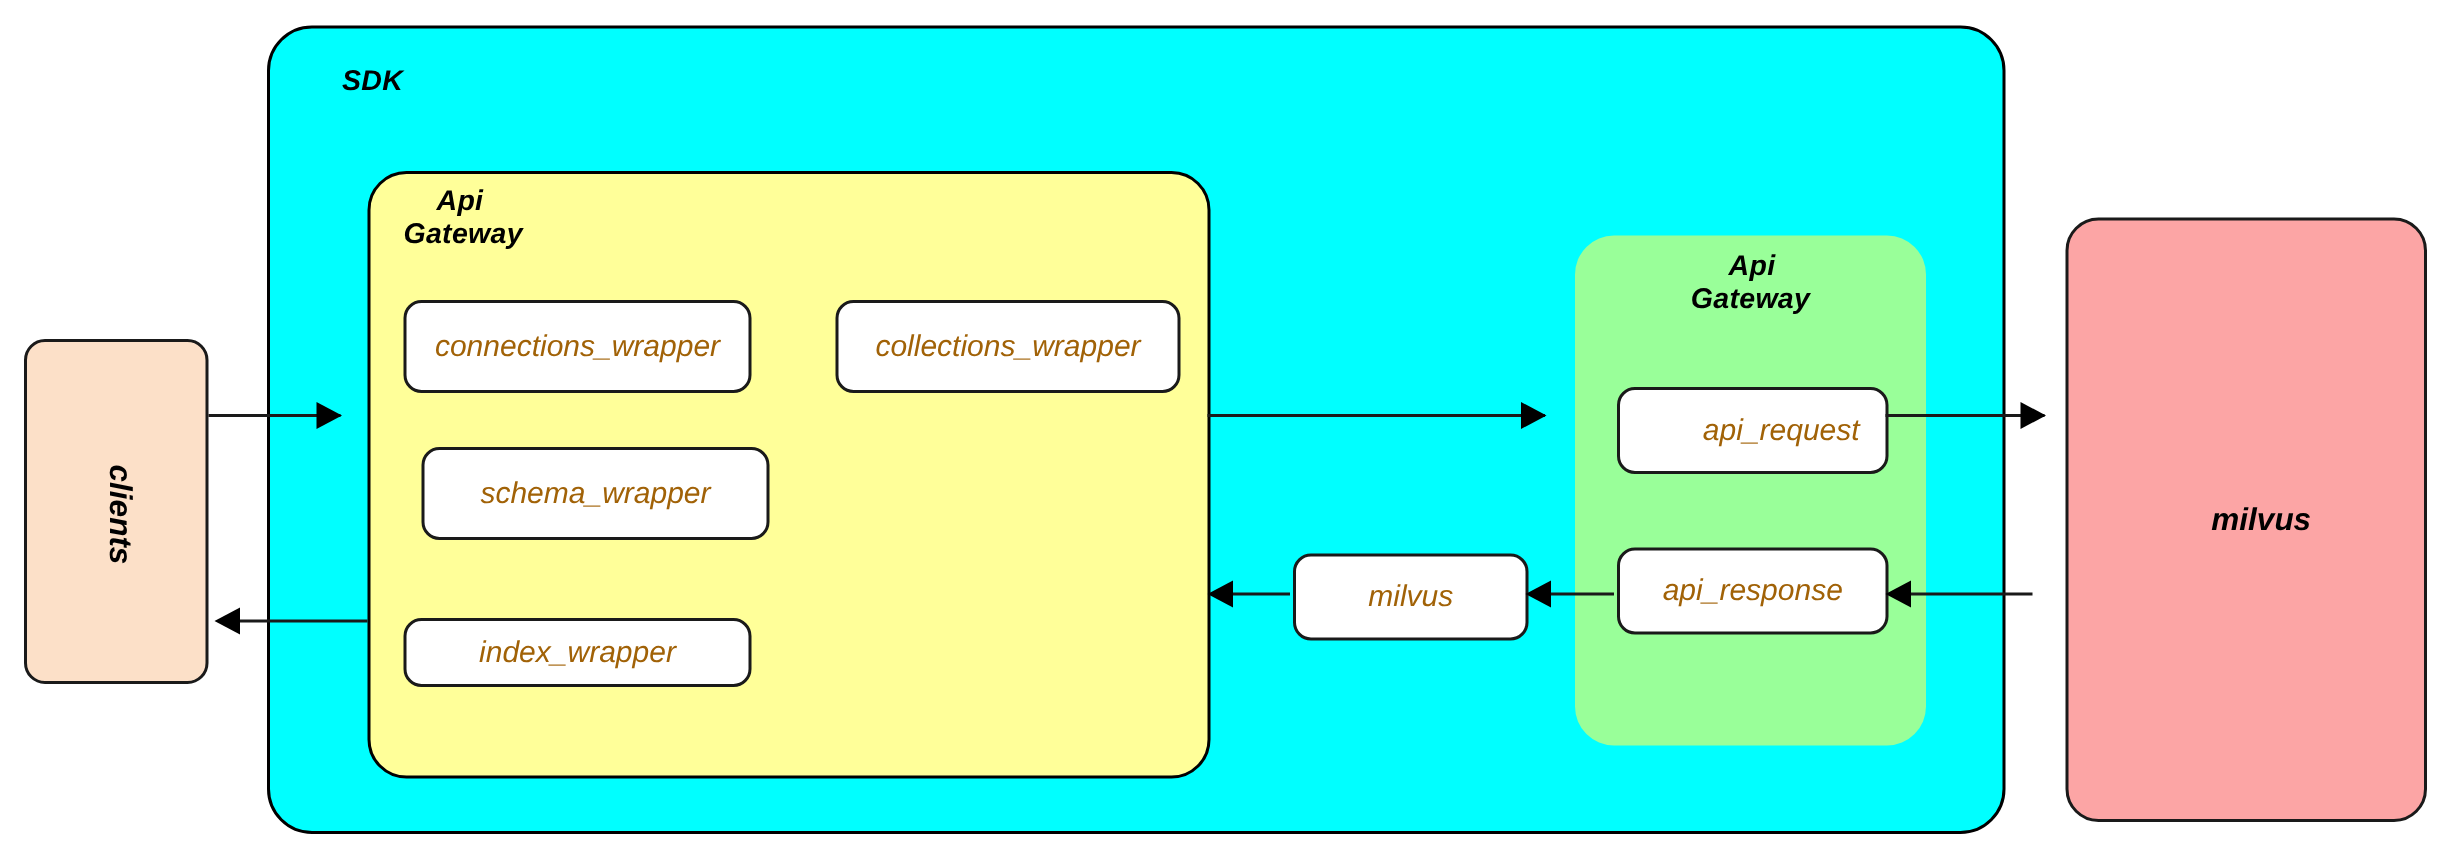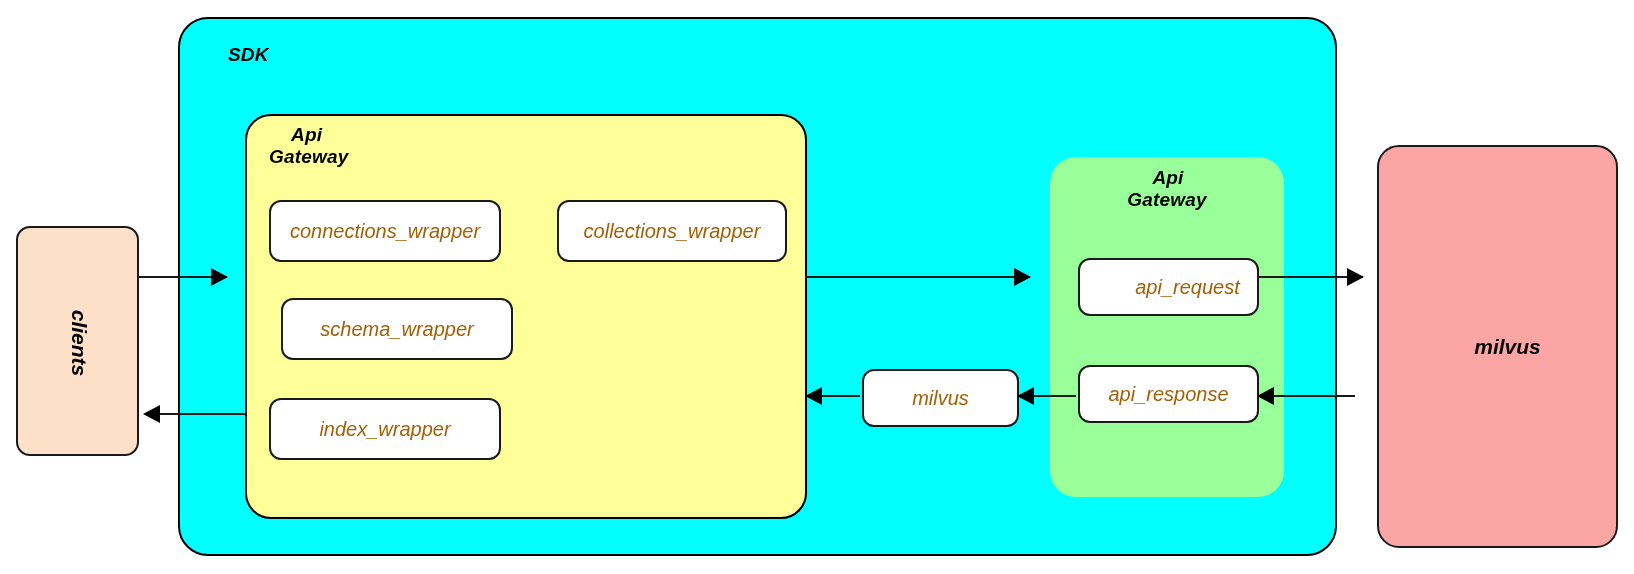--- a/index.html
+++ b/index.html
@@ -40,21 +40,21 @@
     background:#ffffff;border:2px solid #1a1a1a;border-radius:12px;
     display:flex;align-items:center;justify-content:center;
     font-size:20px;color:#a16207;white-space:nowrap;
   }
 
   
   .w-c1{left:22px;width:232px;}
   .w-c2{left:310px;width:230px;}
   .w-r1{top:84px;height:62px;}
   .w-r2{top:182px;height:62px;margin-left:12px;}
-  .w-r3{top:282px;height:62px;}
+  .w-r3{top:296px;height:46px;}
 
   
   .g-node{left:28px;width:181px;height:58px;}
   .g-r1{top:101px;padding-left:38px;}
   .g-r2{top:208px;}
 
   .clients{
     left:16px;top:226px;width:123px;height:230px;
     background:#fce0c8;border:2px solid #1a1a1a;border-radius:14px;
   }

